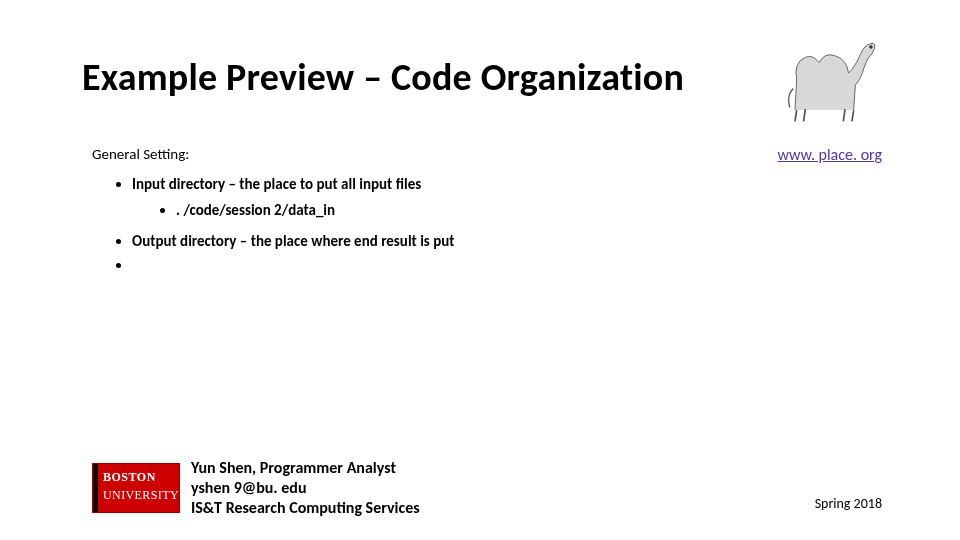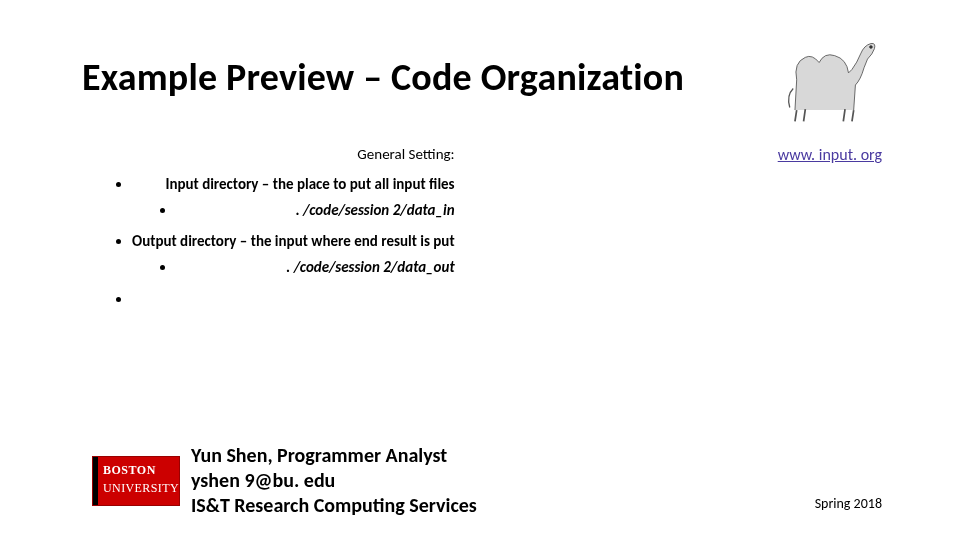--- a/index.html
+++ b/index.html
@@ -1,68 +1,65 @@
 <!DOCTYPE html>
 <html><head>
 <meta charset="utf-8">
 <style>
   * { margin: 0; padding: 0; box-sizing: border-box; }
   html, body { width: 960px; height: 540px; background: #fff; font-family: "Calibri", "Segoe UI", Arial, sans-serif; color: #000; overflow: hidden; }
   .slide { position: relative; width: 912px; height: 540px; }
   .title { position: absolute; left: 82px; top: 54px; font-size: 38px; font-weight: 700; letter-spacing: 0.2px; }
   .camel { position: absolute; right: 30px; top: 28px; width: 105px; height: 95px; }
   .link { position: absolute; right: 30px; top: 145px; font-size: 16px; color: #4a3aa0; text-decoration: underline; }
-  .body { position: absolute; left: 92px; top: 144px; font-size: 15px; line-height: 1.45; text-align: right; }
+  .body { position: absolute; left: 92px; top: 144px; font-size: 15px; line-height: 1.45; }
   .lbl { margin: 0 0 8px 0; }
   ul.lvl1 { list-style: disc; margin: 0 0 0 40px; }
   ul.lvl1 > li { font-weight: 700; margin: 0 0 2px 0; }
-  ul.lvl2 { list-style: disc; margin: 4px 0 10px 44px; font-weight: 700; font-style: italic; }
+  ul.lvl2 { list-style: disc; margin: 4px 0 10px 44px; font-weight: 700; }
   ul.lvl2 > li { margin: 4px 0 10px 0; }
   .footer { position: absolute; left: 92px; bottom: 22px; display: flex; align-items: center; gap: 11px; }
   .bu-logo { width: 88px; height: 50px; background: #c00; position: relative; border: 1px solid #900; }
   .bu-logo .bar { position: absolute; left: 0; top: 0; width: 5px; height: 100%; background: #000; }
   .bu-logo .txt1 { position: absolute; left: 10px; top: 6px; color: #fff; font-family: Georgia, serif; font-weight: 700; font-size: 12px; letter-spacing: 0.5px; }
   .bu-logo .txt2 { position: absolute; left: 10px; top: 24px; color: #fff; font-family: Georgia, serif; font-weight: 400; font-size: 12px; letter-spacing: 0.4px; }
-  .author { font-size: 20px; line-height: 1.25; font-weight: 700; }
+  .author { font-size: 16px; line-height: 1.25; font-weight: 700; }
   .term { position: absolute; right: 30px; bottom: 28px; font-size: 14px; }
 </style>
 </head>
 <body>
 
 <div class="slide">
 
   <h1 class="title">Example Preview – Code Organization</h1>
 
   <div class="camel">
     <svg viewBox="0 0 120 110" width="105" height="95">
       <g fill="none" stroke="#333" stroke-width="1">
         <path d="M20 95 L22 60 Q18 40 32 34 Q40 30 48 40 Q54 28 66 32 Q80 36 82 52 L86 48 Q92 40 96 30 Q100 20 108 18 Q114 17 112 24 Q110 30 104 36 L100 46 Q96 60 90 66 L88 95" fill="#d8d8d8" stroke="#555"></path>
         <path d="M22 95 L20 108 M32 94 L30 108 M78 94 L76 108 M88 95 L86 108" stroke="#555" stroke-width="2"></path>
         <path d="M18 70 Q10 78 14 92" stroke="#555" stroke-width="1.5"></path>
         <circle cx="108" cy="22" r="1.5" fill="#333"></circle>
       </g>
     </svg>
   </div>
 
-  <a class="link">www. input. org</a>
+  <a class="link">www. place. org</a>
 
   <div class="body">
     <div class="lbl">General Setting:</div>
     <ul class="lvl1">
       <li>
         <span>Input directory – the place to put all input files</span>
         <ul class="lvl2">
             <li>. /code/session 2/data_in</li>
           </ul>
       </li>
       <li>
-        <span>Output directory – the input where end result is put</span>
-        <ul class="lvl2">
-            <li>. /code/session 2/data_out</li>
-          </ul>
+        <span>Output directory – the place where end result is put</span>
       </li>
       <li>
       </li>
     </ul>
   </div>
 
   <div class="footer">
     <div class="bu-logo">
       <div class="bar"></div>
       <div class="txt1">BOSTON</div>

